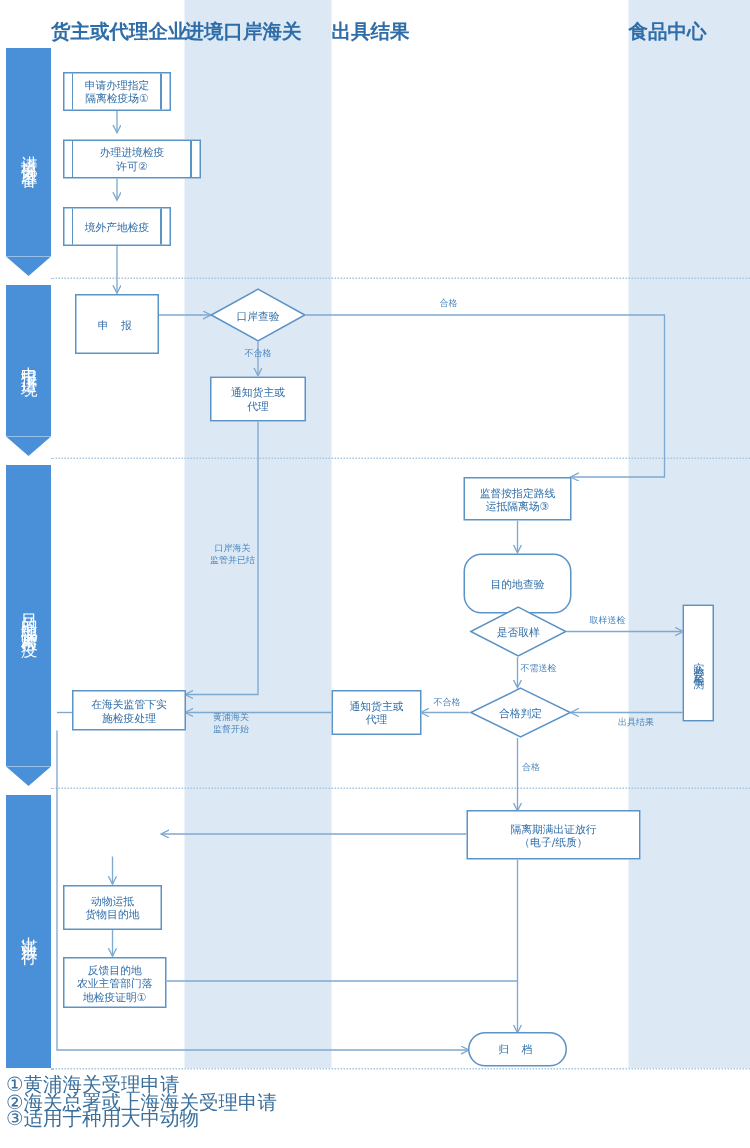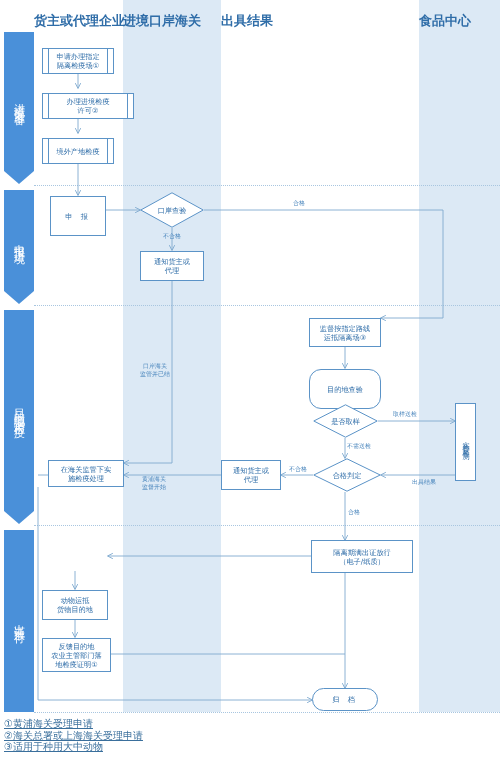--- a/index.html
+++ b/index.html
@@ -117,23 +117,22 @@
     font-size: 6px;
     line-height: 7.5px;
     text-align: center;
     white-space: pre-line;
     background: transparent;
   }
 
   
   .notes {
     position: absolute; left: 4px; top: 718px; width: 300px;
-    color: #3a6f9c; font-size: 10px; line-height: 11.5px;
+    color: #3a6f9c; font-size: 13px; line-height: 11.5px;
     z-index: 7;
-    text-decoration: underline;
   }
   .notes div { white-space: nowrap; }
 </style>
 </head>
 <body>
 
 <div id="root">
 
   <div class="lane-band" style="left:123px; top:0; width:98px; height:712px;"></div>
   <div class="lane-band" style="left:419px; top:0; width:81px; height:712px;"></div>
@@ -286,21 +285,21 @@
     </svg>
     <div class="dlabel">合格判定</div>
   </div>
 
   <div class="node" style="left:221px; top:460px; width:60px; height:30px;">通知货主或
 代理</div>
 
   <div class="node" style="left:48px; top:460px; width:76px; height:27px;">在海关监管下实
 施检疫处理</div>
 
-  <div class="node" style="left:311px; top:540px; width:102px; height:33px;">隔离期满出证放行
+  <div class="node" style="left:311px; top:540px; width:116px; height:33px;">隔离期满出证放行
 （电子/纸质）</div>
 
 
   <div class="node" style="left:42px; top:590px; width:66px; height:30px;">动物运抵
 货物目的地</div>
 
   <div class="node" style="left:42px; top:638px; width:69px; height:34px;">反馈目的地
 农业主管部门落
 地检疫证明①</div>
 

